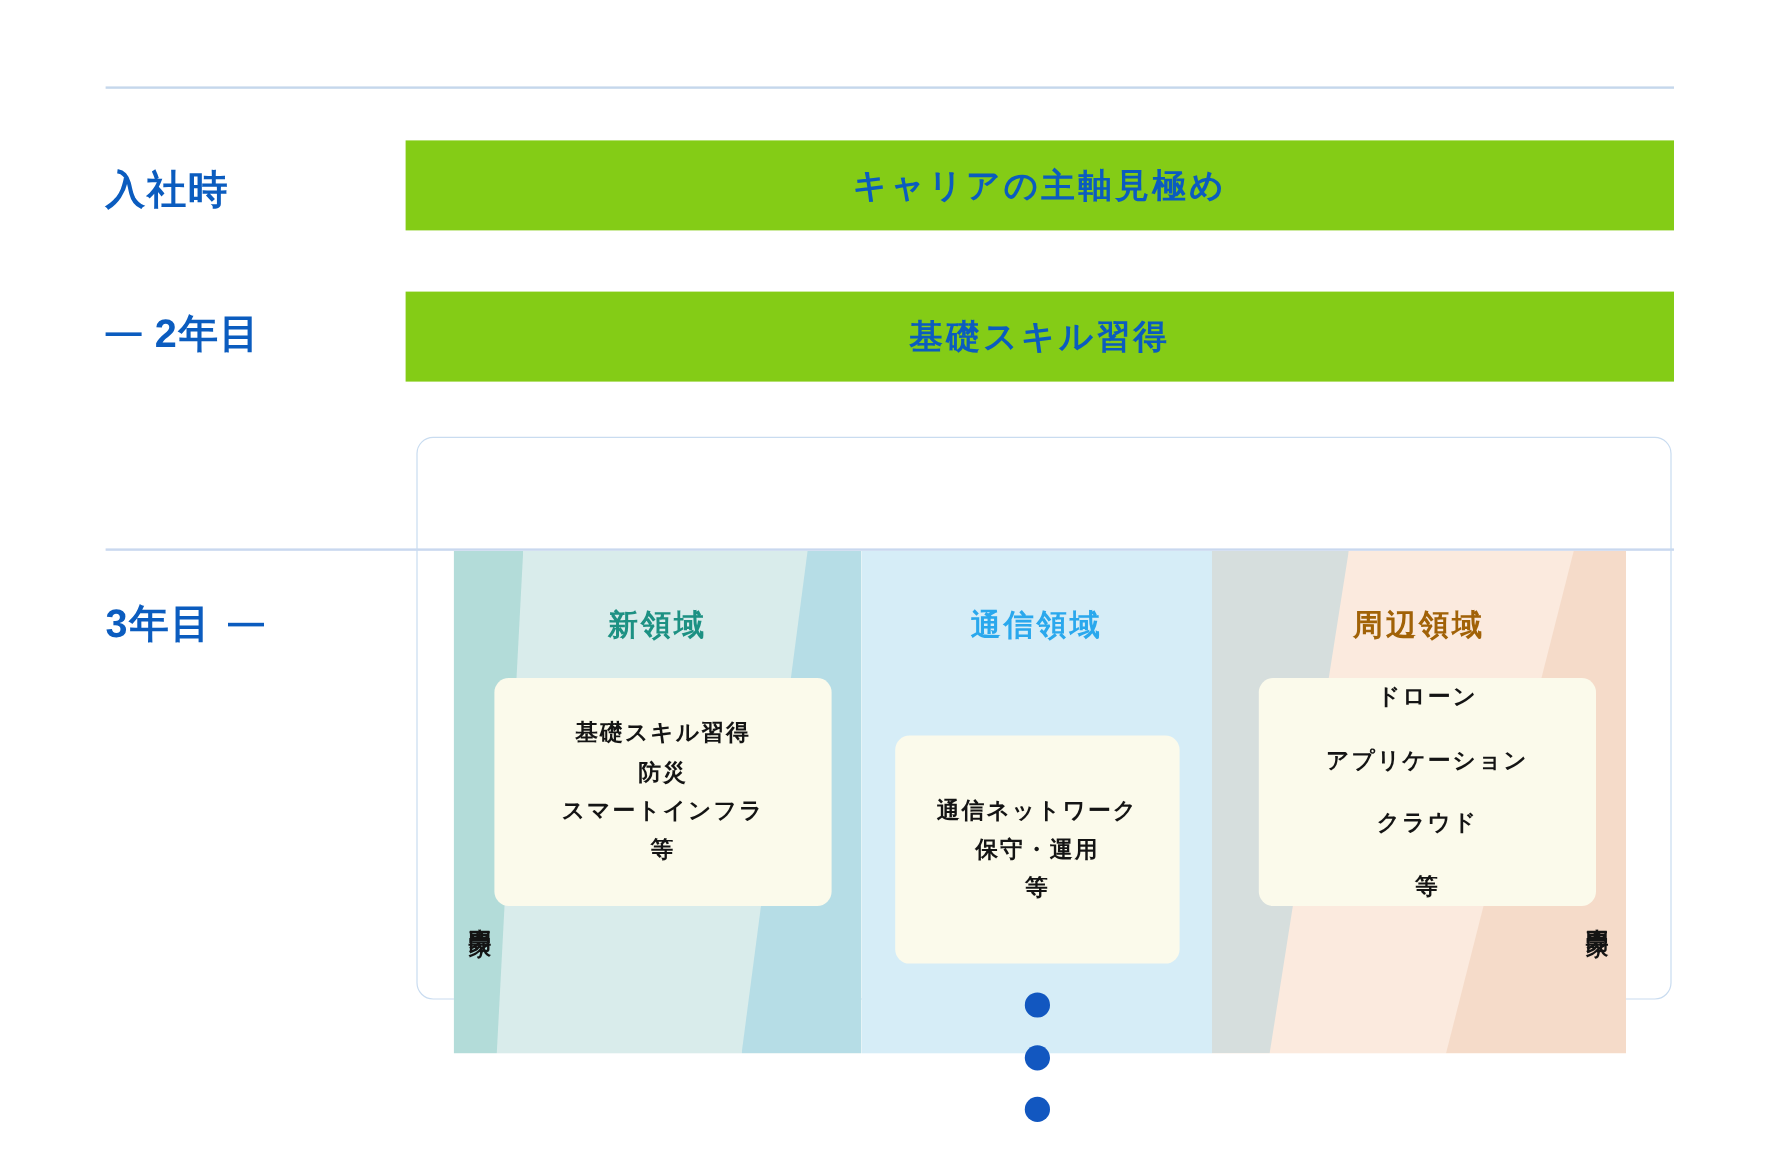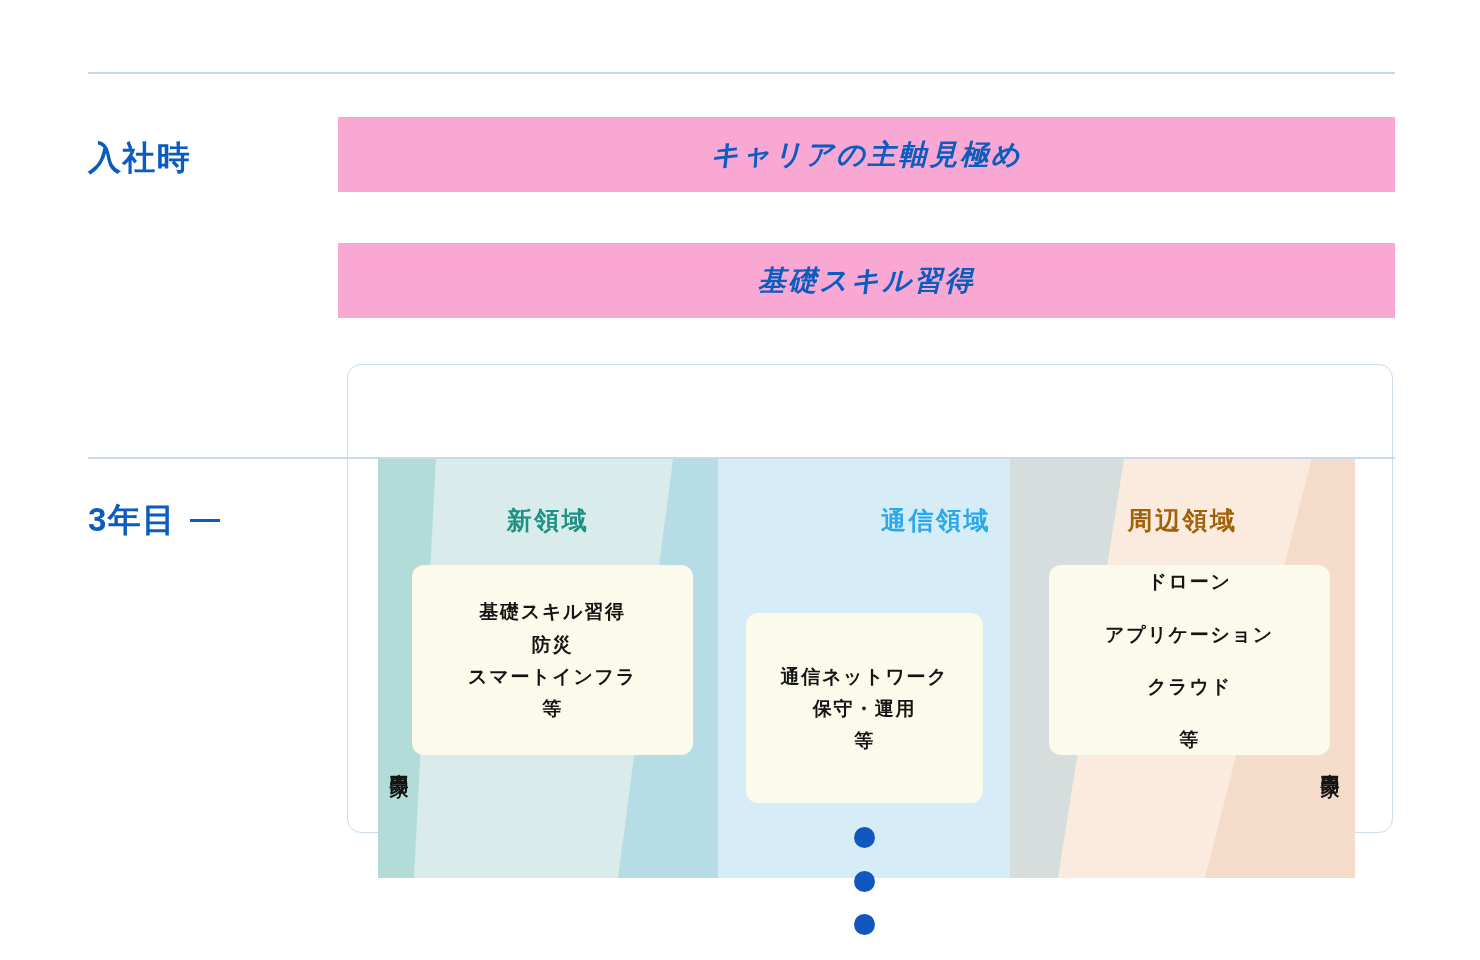--- a/index.html
+++ b/index.html
@@ -37,23 +37,23 @@
   }
   #lbl-join{left:88px;top:136px;font-size:33px;}
   #lbl-y2  {left:88px;top:256px;font-size:33px;}
   #lbl-y2 .dash{width:30px;margin-right:11px;}
   #lbl-y3  {left:88px;top:498px;font-size:33px;}
   #lbl-y3 .dash{width:30px;margin-left:14px;}
 
   
   .banner{
     position:absolute;left:338px;width:1057px;
-    background:#f9a8d4;
+    background:#84cc16;
     display:flex;align-items:center;justify-content:center;
-    color:#0b5cbf;font-weight:bold;font-size:28px;letter-spacing:.10em;font-style:italic;
+    color:#0b5cbf;font-weight:bold;font-size:28px;letter-spacing:.10em;
   }
   #banner-join{top:117px;height:75px;}
   #banner-basic{top:243px;height:75px;}
 
   
   .consult-panel{
     position:absolute;left:347px;top:364px;width:1046px;height:469px;
     border:1.5px solid #c9dcf0;border-radius:14px;
     background:transparent;
     box-sizing:border-box;
@@ -65,21 +65,21 @@
   }
 
   
   .columns{
     position:absolute;left:378px;top:459px;width:932px;height:419px;
   }
   .col{
     position:absolute;top:0;height:419px;overflow:hidden;
   }
   #col-new   {left:0px;   width:340px;}
-  #col-telecom{left:340px; width:292px;padding-left:48px;}
+  #col-telecom{left:340px; width:292px;}
   #col-around{left:632px; width:345px;}
 
   .band{position:absolute;top:0;height:419px;}
 
   
   #col-new .base{left:0;width:340px;background:#d9eceb;}
   #col-new .b-left{
     left:0;width:58px;background:#b3dcd9;
     clip-path:polygon(0 0, 100% 0, 62% 100%, 0 100%);
   }
@@ -149,20 +149,24 @@
 
 <div id="stage">
 
   <div class="top-rule"></div>
   <div class="year3-rule"></div>
 
   <div class="year-label" id="lbl-join">
     <span>入社時</span>
   </div>
 
+  <div class="year-label" id="lbl-y2">
+    <span class="dash"></span>
+    <span>2年目</span>
+  </div>
 
   <div class="year-label" id="lbl-y3">
     <span>3年目</span>
     <span class="dash"></span>
   </div>
 
   <div class="banner" id="banner-join">
     <span>キャリアの主軸見極め</span>
   </div>
 

